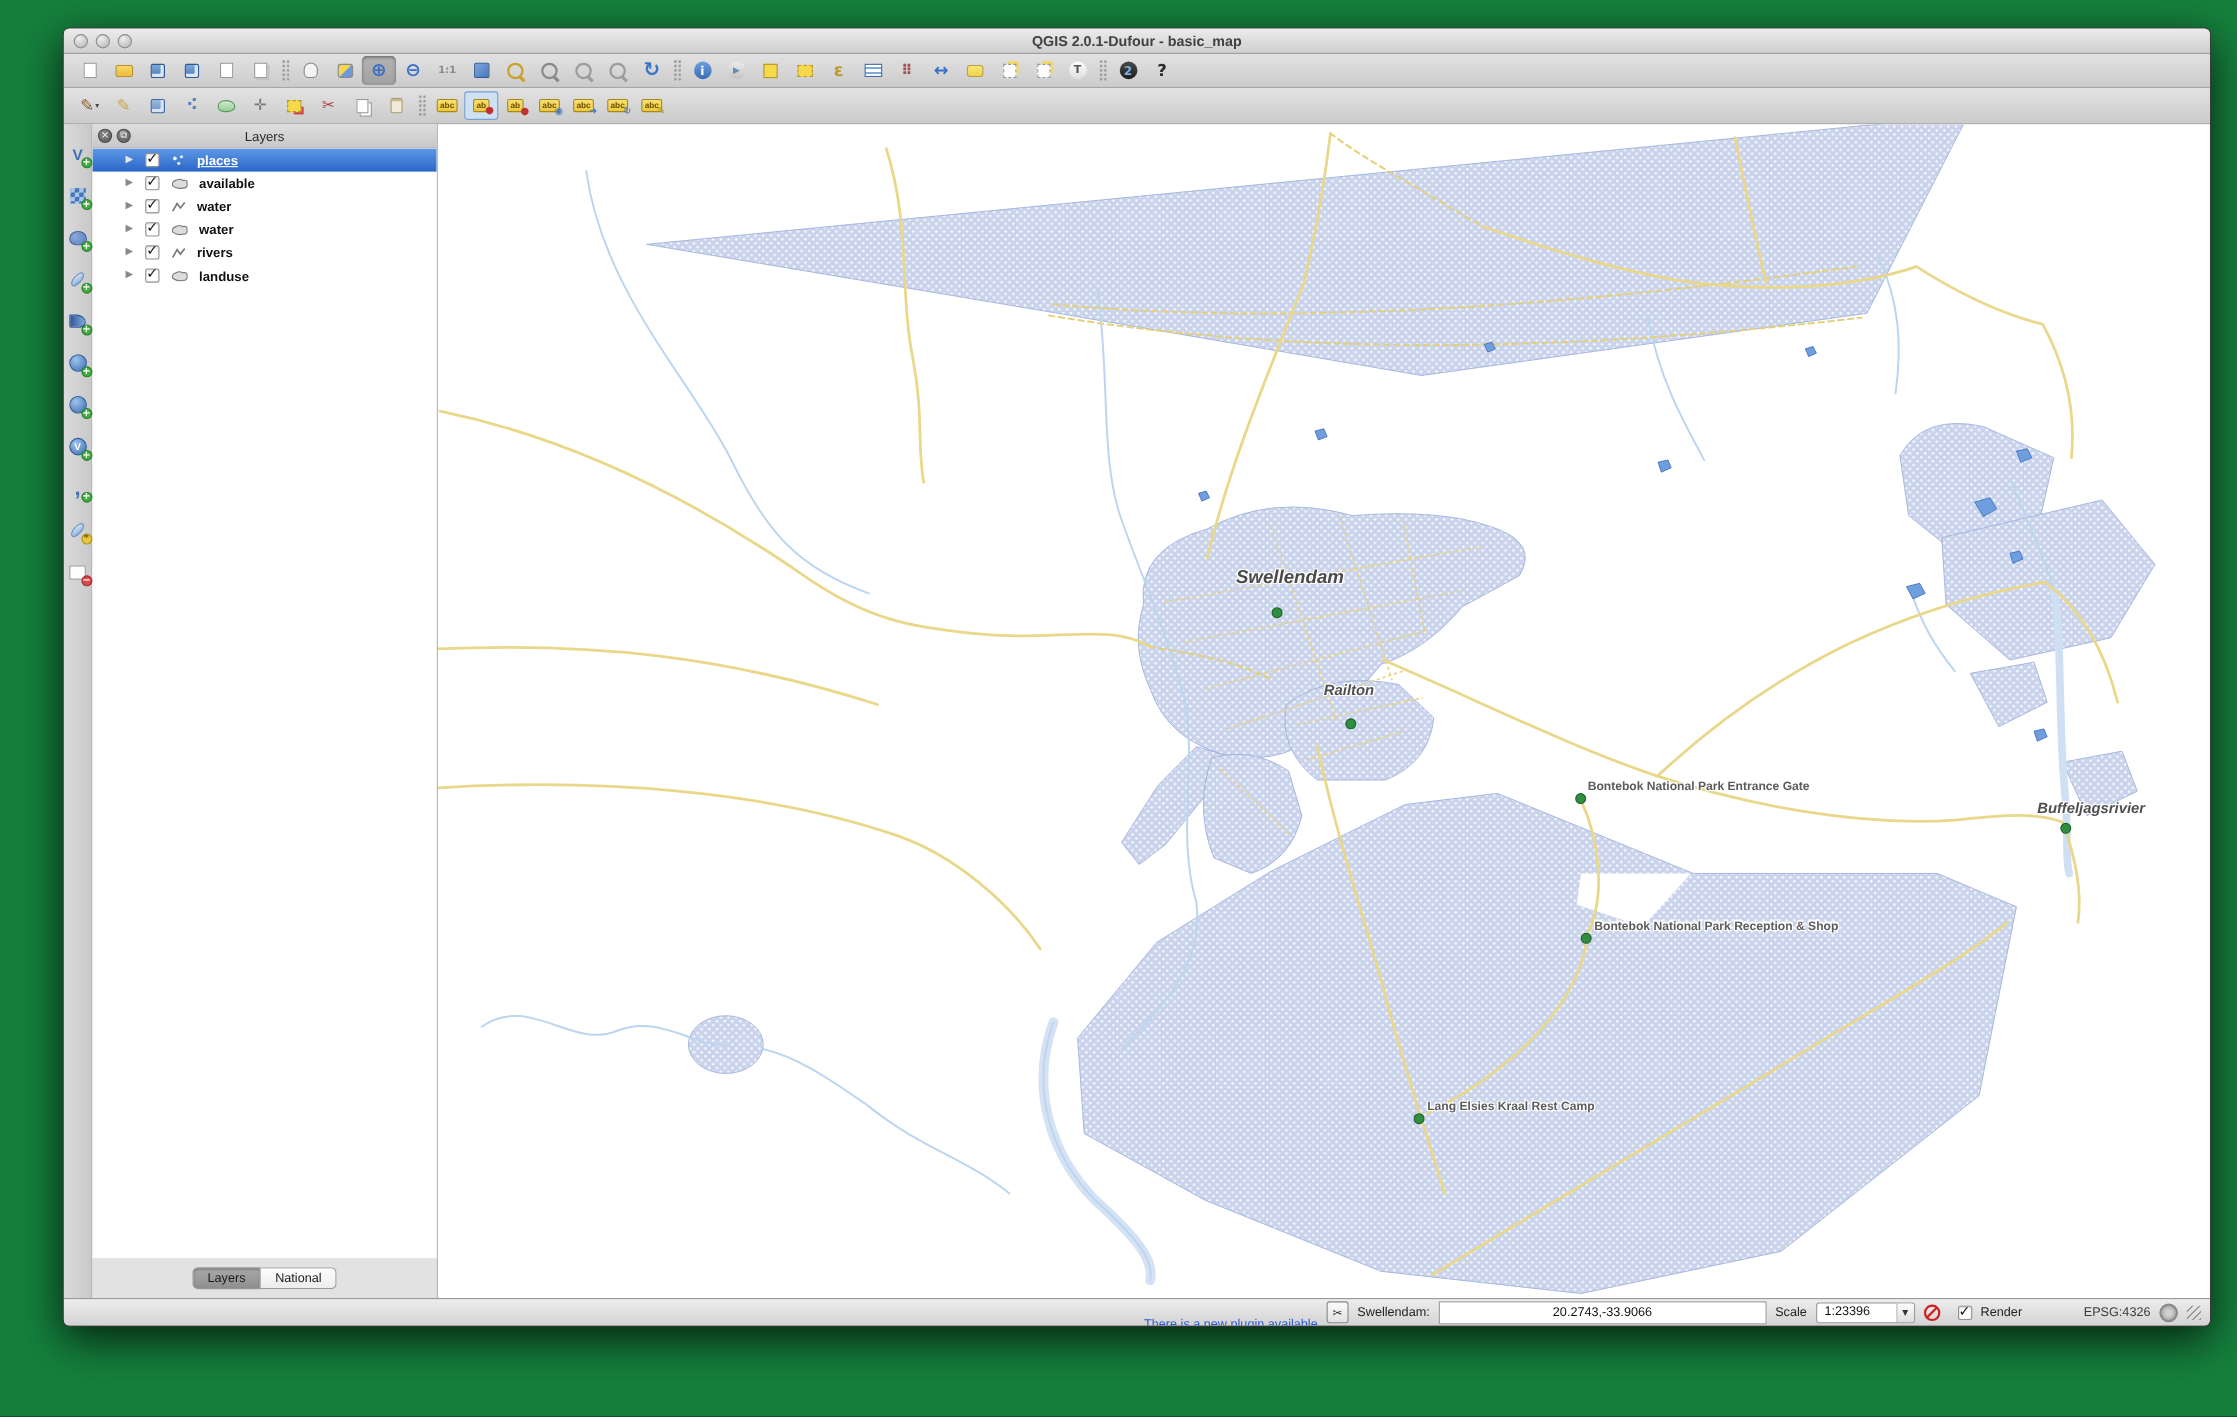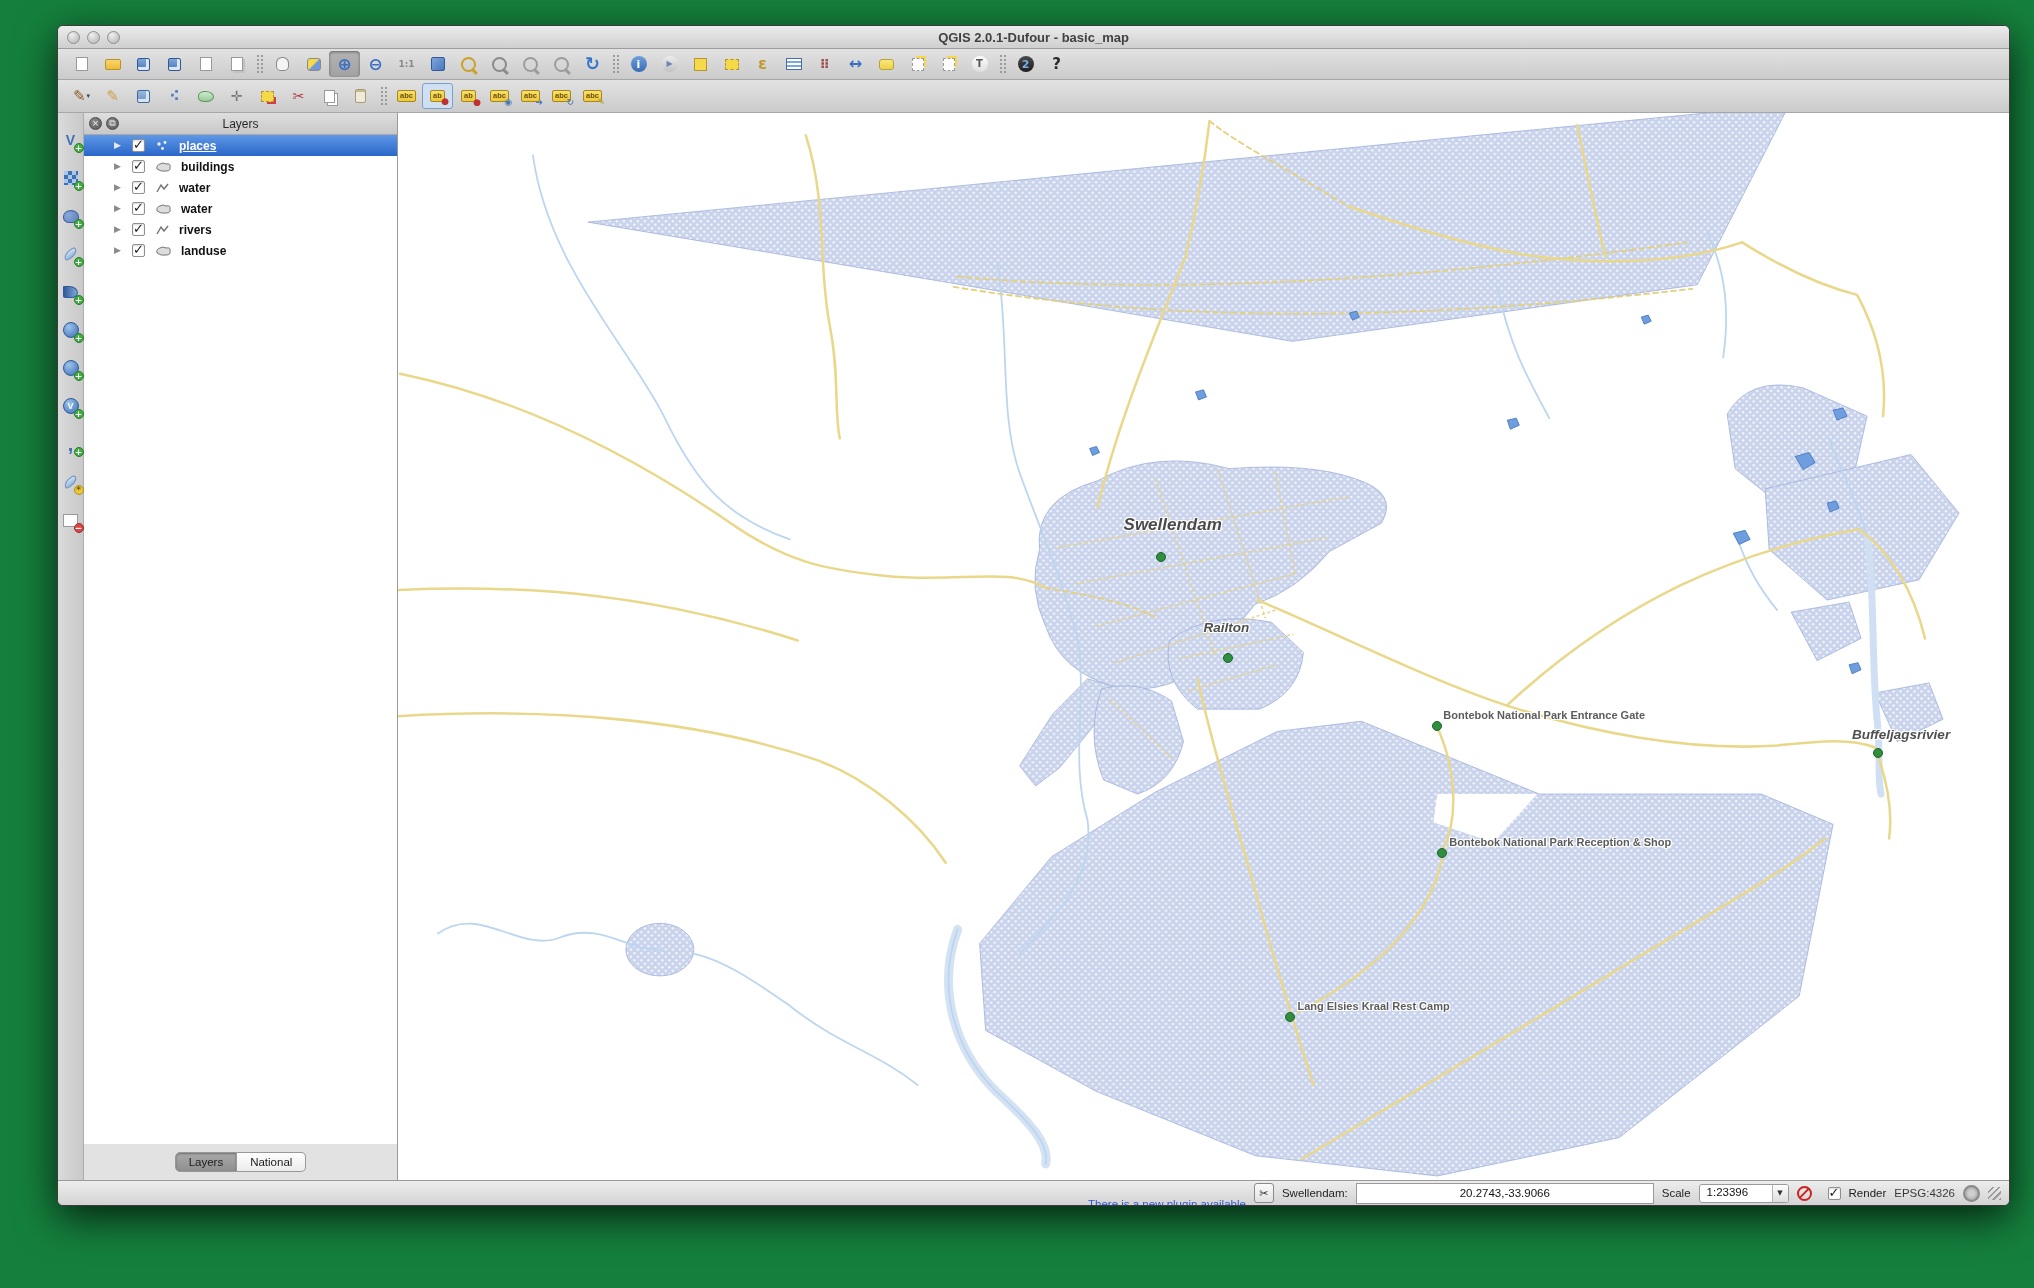--- a/index.html
+++ b/index.html
@@ -109,21 +109,21 @@
                text-align:center;font-family:"Liberation Sans",sans-serif;color:#111;}
   .scale-combo{display:flex;align-items:stretch;border:1px solid #9a9a9a;background:#fff;border-radius:3px;height:17px;overflow:hidden;}
   .scale-val{padding:1px 7px 0 7px;min-width:58px;font-size:11.5px;color:#111;}
   .scale-dd{width:15px;border-left:1px solid #b5b5b5;background:linear-gradient(#fdfdfd,#dedede);
             display:flex;align-items:center;justify-content:center;font-size:7px;color:#333;font-family:"DejaVu Sans",sans-serif;}
   .stopbtn{width:15px;height:15px;border:2px solid #cc2222;border-radius:50%;position:relative;box-sizing:border-box;}
   .stopbtn::after{content:"";position:absolute;left:-1px;top:4.5px;width:13px;height:2px;background:#cc2222;transform:rotate(-45deg);}
   .crsbtn{width:17px;height:17px;border-radius:50%;border:2px solid #8a8a8a;box-sizing:border-box;
           background:radial-gradient(circle,#cfcfcf 30%,#ababab 70%);}
   .grip{width:13px;height:13px;background:repeating-linear-gradient(135deg,transparent 0 3px,#9a9a9a 3px 4.5px);}
-  .epsg{color:#3a3a3a;}
+  .epsg{color:#3a3a3a;margin-left:48px;}
 </style>
 </head>
 <body>
 
 <div class="screen">
   <div class="window">
 
     <div class="titlebar">
       <div class="traffic">
         <span class="tl"></span>
@@ -362,21 +362,21 @@
               <span class="lname">places</span>
             </div>
             <div class="lrow">
               <span class="tri"></span>
               <span class="cb checked"></span>
               <span class="lic">
                 <svg width="18" height="12">
                   <path d="M2,8 Q1,4 5,3 Q8,1 11,3 Q16,2 15,6 Q16,10 11,10 Q6,11 2,8Z" fill="currentColor" fill-opacity="0.25" stroke="currentColor"></path>
                 </svg>
               </span>
-              <span class="lname">buildings</span>
+              <span class="lname">available</span>
             </div>
             <div class="lrow">
               <span class="tri"></span>
               <span class="cb checked"></span>
               <span class="lic">
                 <svg width="16" height="12">
                   <path d="M2,10 L6,3 L9,7 L13,2" fill="none" stroke="currentColor" stroke-width="1.5"></path>
                 </svg>
               </span>
               <span class="lname">water</span>

